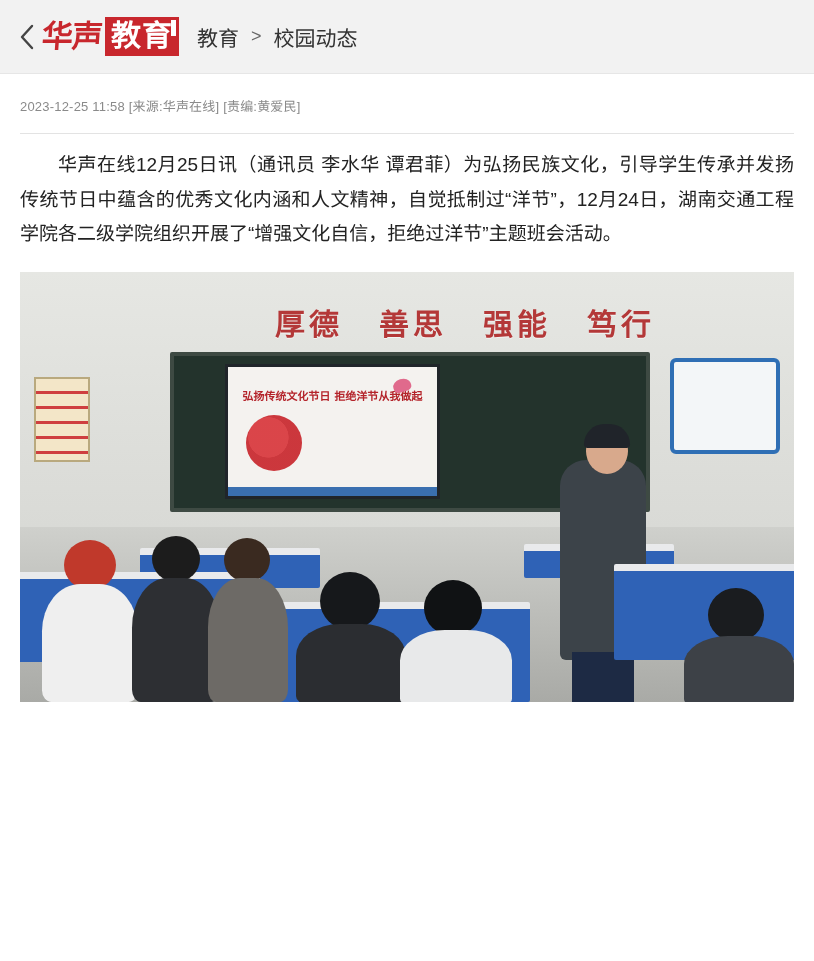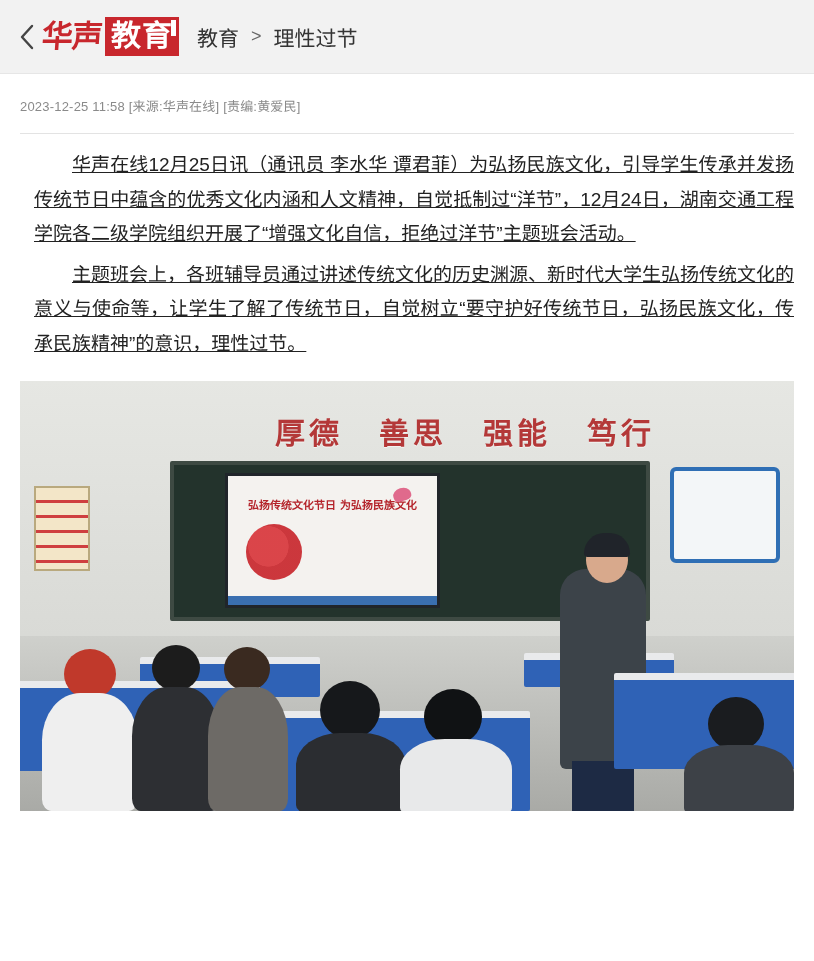--- a/index.html
+++ b/index.html
@@ -106,23 +106,22 @@
     letter-spacing: 0.2px;
   }
   .body {
     padding-top: 14px;
   }
   .para {
     font-size: 19px;
     color: #222222;
     line-height: 1.82;
     text-indent: 2em;
-    margin: 0 0 6px 14px;
+    margin: 0 0 6px 0;
     text-align: justify;
-    text-decoration: underline;
   }
 
   
   .photo-wrap {
     margin-top: 20px;
     width: 774px;
     height: 430px;
     overflow: hidden;
     position: relative;
     background: #2b2b2b;
@@ -300,54 +299,53 @@
   </div>
 
   <div class="brand">
     <span class="brand-hs">华声</span>
     <span class="brand-edu">教育</span>
   </div>
 
   <nav class="crumbs">
     <span class="crumb">教育</span>
     <span class="crumb-sep">&gt;</span>
-    <span class="crumb">理性过节</span>
+    <span class="crumb">校园动态</span>
   </nav>
 
 </div>
 
 <div class="article">
 
 
   <div class="meta">2023-12-25 11:58 [来源:华声在线] [责编:黄爱民]</div>
 
   <div class="body">
     <p class="para">华声在线12月25日讯（通讯员 李水华 谭君菲）为弘扬民族文化，引导学生传承并发扬传统节日中蕴含的优秀文化内涵和人文精神，自觉抵制过“洋节”，12月24日，湖南交通工程学院各二级学院组织开展了“增强文化自信，拒绝过洋节”主题班会活动。</p>
-    <p class="para">主题班会上，各班辅导员通过讲述传统文化的历史渊源、新时代大学生弘扬传统文化的意义与使命等，让学生了解了传统节日，自觉树立“要守护好传统节日，弘扬民族文化，传承民族精神”的意识，理性过节。</p>
   </div>
 
   <div class="photo-wrap">
     <div class="photo">
 
       <div class="wall"></div>
 
       <div class="slogan">
         <span>厚德</span>
         <span>善思</span>
         <span>强能</span>
         <span>笃行</span>
       </div>
 
       <div class="poster-left"></div>
       <div class="blackboard"></div>
 
       <div class="screen">
         <div class="papercut"></div>
         <div class="butterfly"></div>
-        <div class="screen-title">弘扬传统文化节日 为弘扬民族文化</div>
+        <div class="screen-title">弘扬传统文化节日 拒绝洋节从我做起</div>
         <div class="screen-bar"></div>
       </div>
 
       <div class="whiteboard-right"></div>
 
       <div class="floor"></div>
 
       <div class="desk d4"></div>
       <div class="desk d5"></div>
 

